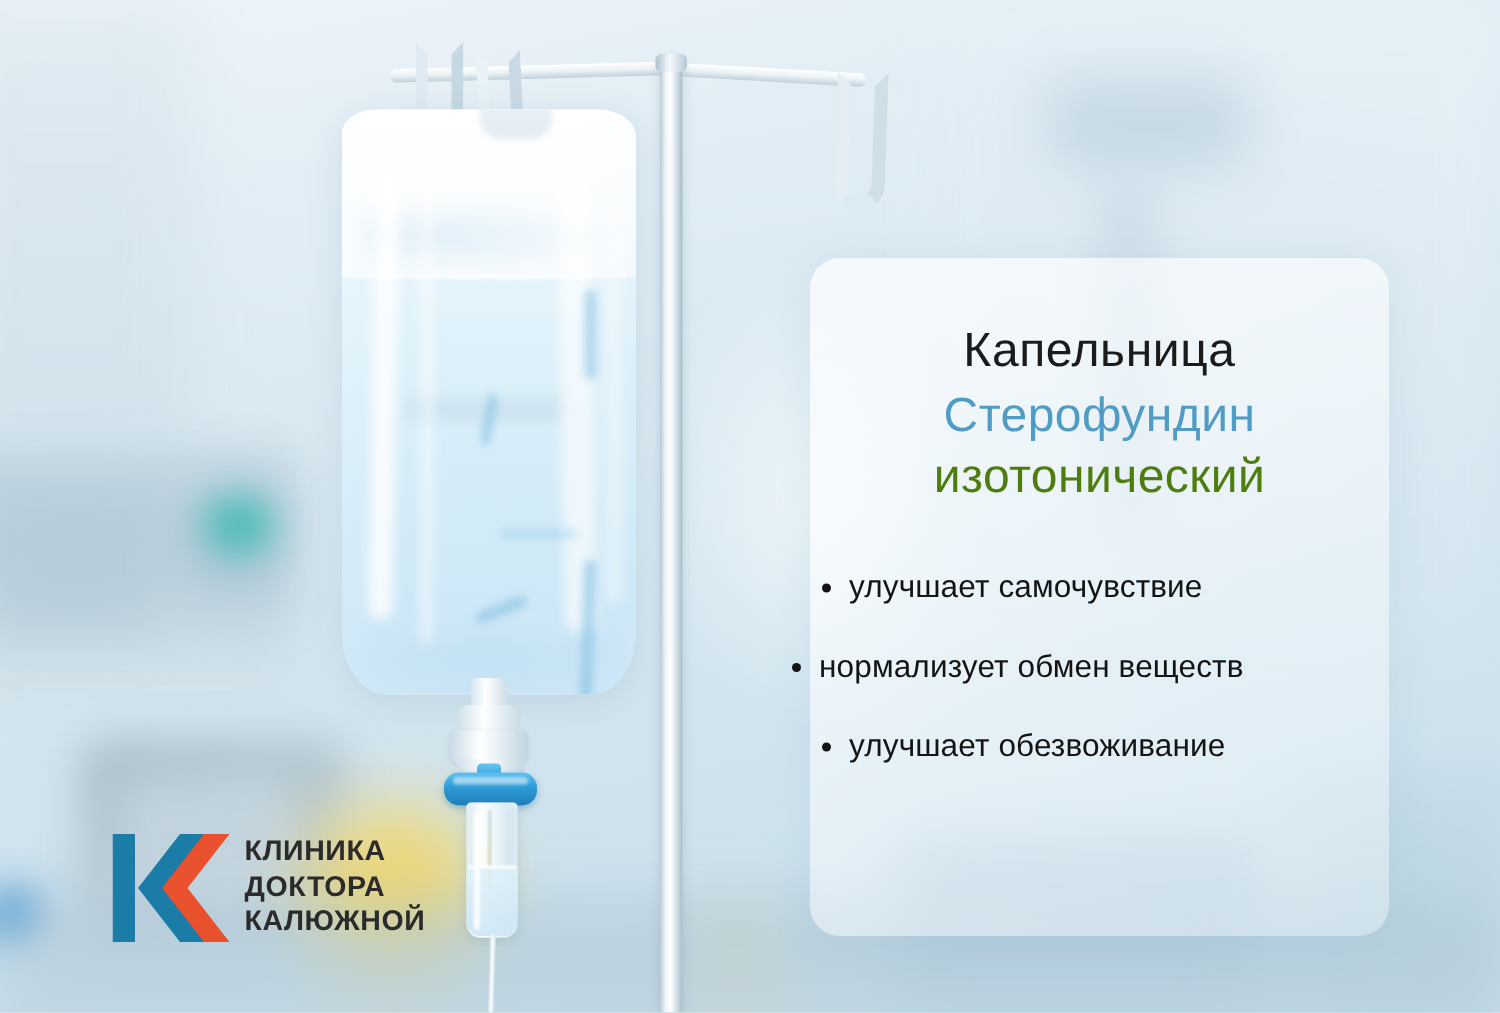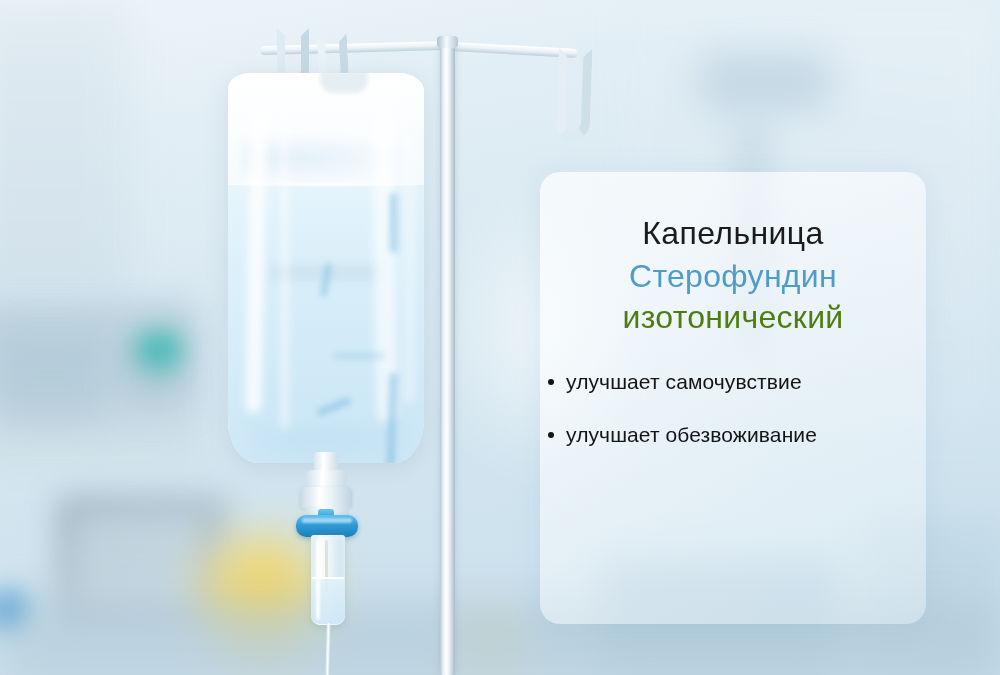--- a/index.html
+++ b/index.html
@@ -187,21 +187,21 @@
     box-shadow:0 3px 26px rgba(140,175,200,.18);}
 
   .panel-inner{position:absolute;left:540px;top:172px;width:386px;height:452px;
     padding:0;box-sizing:border-box;}
 
   .head{position:absolute;left:0;width:386px;text-align:center;}
   .head-1{top:43px;font-size:32px;font-weight:300;color:#1b1b1b;letter-spacing:.4px;}
   .head-2{top:86px;font-size:32px;font-weight:400;color:#4f9dc6;letter-spacing:.3px;}
   .head-3{top:127px;font-size:32px;font-weight:400;color:#4d7c0f;letter-spacing:.3px;}
 
-  .bullets{position:absolute;left:0px;top:196px;width:306px;}
+  .bullets{position:absolute;left:0px;top:206px;width:306px;}
   .bullet{position:relative;color:#141414;font-size:21px;font-weight:400;
     line-height:27px;letter-spacing:.1px;padding-left:26px;margin-bottom:26px;}
   .bullet:before{content:"";position:absolute;left:8px;top:11px;
     width:6px;height:6px;border-radius:50%;background:#141414;}
   .b-indent{margin-left:-20px;}
 
   
   .logo{position:absolute;left:75px;top:552px;width:240px;height:90px;}
   .logo-mark{position:absolute;left:0;top:4px;width:78px;height:72px;}
   .logo-text{position:absolute;left:88px;top:4px;width:160px;}
@@ -276,18 +276,35 @@
 
   <div class="panel"></div>
   <div class="panel-inner">
 
     <div class="head head-2">Стерофундин</div>
     <div class="head head-1">Капельница</div>
     <div class="head head-3">изотонический</div>
 
     <div class="bullets">
       <div class="bullet">улучшает самочувствие</div>
+      <div class="bullet b-indent">нормализует обмен веществ</div>
       <div class="bullet">улучшает обезвоживание</div>
     </div>
   </div>
 
+  <div class="logo">
+    <div class="logo-mark">
+      <svg width="78" height="72" viewBox="0 0 78 72" xmlns="http://www.w3.org/2000/svg">
+
+        <polygon points="0,0 15,0 15,72 0,72" fill="#1b7ca8"></polygon>
+        <polygon points="17,36 45,0 62,0 34,36 62,72 45,72" fill="#1b7ca8"></polygon>
+
+        <polygon points="33,36 61,0 78,0 50,36 78,72 61,72" fill="#e8502e"></polygon>
+      </svg>
+    </div>
+    <div class="logo-text">
+      <div class="logo-line">КЛИНИКА</div>
+      <div class="logo-line">ДОКТОРА</div>
+      <div class="logo-line">КАЛЮЖНОЙ</div>
+    </div>
+  </div>
 
 </div>
 
 </body></html>

